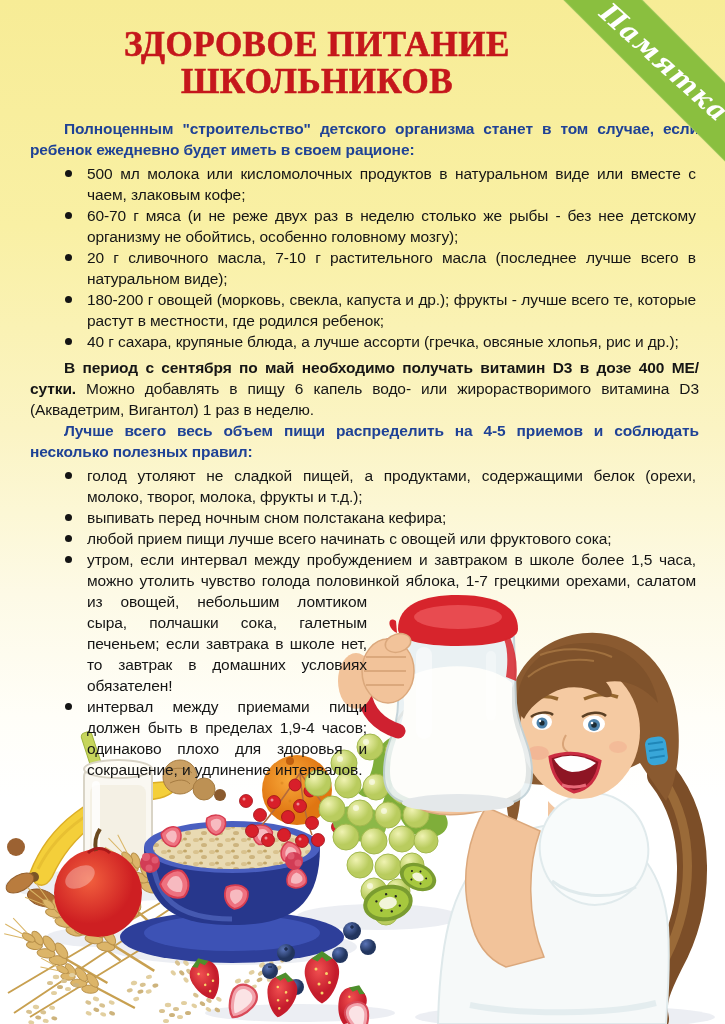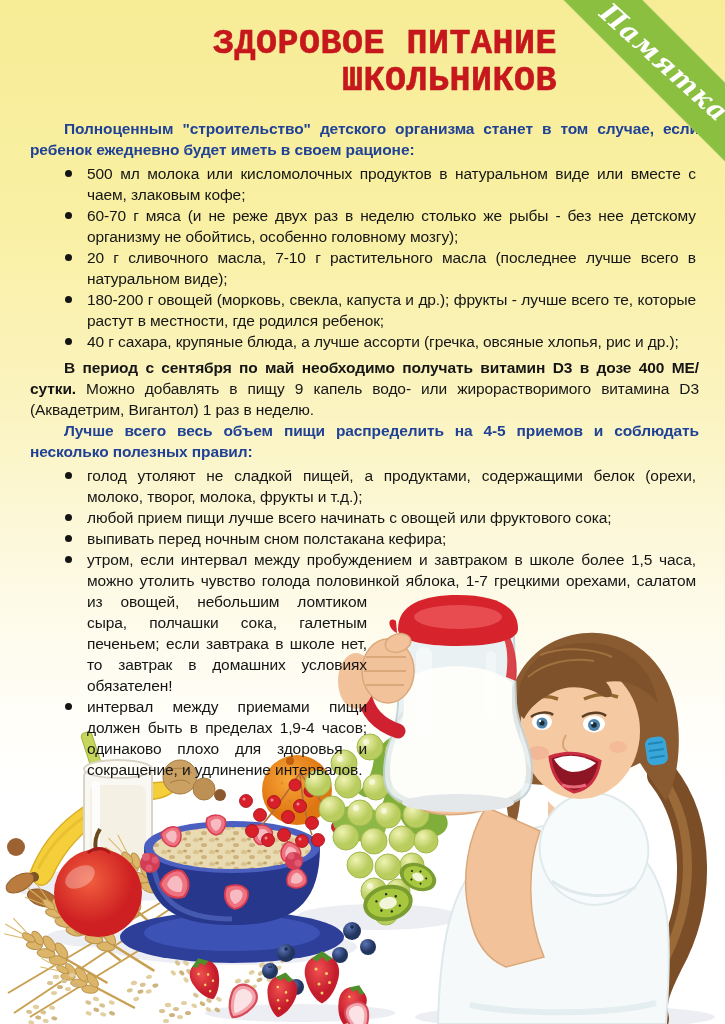--- a/index.html
+++ b/index.html
@@ -12,22 +12,22 @@
     position:absolute;left:500px;top:34px;width:330px;height:56px;
     background:#8abf3f;transform:rotate(45deg);z-index:5;
     display:flex;align-items:center;justify-content:center;
     box-shadow:0 0 0 1px rgba(255,255,255,.15) inset;
   }
   .ribbon span{
     color:#ffffff;font-family:"DejaVu Serif",serif;font-style:italic;font-weight:bold;
     font-size:27px;transform:rotate(-3deg);letter-spacing:1px;
   }
   .title{
-    margin:26px auto 0;width:480px;margin-left:77px;text-align:right;
-    font-family:Liberation Mono, monospace;font-weight:bold;
+    margin:26px auto 0;width:480px;margin-left:77px;text-align:center;
+    font-family:Liberation Serif, serif;font-weight:bold;
     font-size:35px;line-height:37px;color:#c5171c;letter-spacing:.5px;
     -webkit-text-stroke:.6px #c5171c;position:relative;z-index:2;
   }
   .content{position:relative;z-index:2;padding:0 26px 0 30px;font-size:15.5px;line-height:21px;color:#151515;letter-spacing:-.1px;}
   .para{margin:0;text-indent:34px;text-align:justify;}
   .blue{color:#1f4296;font-weight:bold;}
   .intro{margin-top:18px;}
   .d3para{margin-top:5px;}
   .d3para b{font-weight:bold;}
   ul.blist{margin:3px;padding:0 0 0 54px;list-style:none;}
@@ -54,31 +54,31 @@
     <p class="para blue intro">Полноценным "строительство" детского организма станет в том случае, если ребенок ежедневно будет иметь в своем рационе:</p>
 
     <ul class="blist">
       <li>500 мл молока или кисломолочных продуктов в натуральном виде или вместе с чаем, злаковым кофе;</li>
       <li>60-70 г мяса (и не реже двух раз в неделю столько же рыбы - без нее детскому организму не обойтись, особенно головному мозгу);</li>
       <li>20 г сливочного масла, 7-10 г растительного масла (последнее лучше всего в натуральном виде);</li>
       <li>180-200 г овощей (морковь, свекла, капуста и др.); фрукты - лучше всего те, которые растут в местности, где родился ребенок;</li>
       <li>40 г сахара, крупяные блюда, а лучше ассорти (гречка, овсяные хлопья, рис и др.);</li>
     </ul>
 
-    <p class="para d3para"><b>В период с сентября по май необходимо получать витамин D3 в дозе 400 МЕ/сутки.</b><span> Можно добавлять в пищу 9 капель водо- или жирорастворимого витамина D3 (Аквадетрим, Вигантол) 1 раз в неделю.</span></p>
+    <p class="para d3para"><b>В период с сентября по май необходимо получать витамин D3 в дозе 400 МЕ/сутки.</b><span> Можно добавлять в пищу 6 капель водо- или жирорастворимого витамина D3 (Аквадетрим, Вигантол) 1 раз в неделю.</span></p>
 
     <p class="para blue">Лучше всего весь объем пищи распределить на 4-5 приемов и соблюдать несколько полезных правил:</p>
 
     <div class="fspacer1"></div>
     <div class="fspacer2"></div>
 
     <ul class="blist">
       <li>голод утоляют не сладкой пищей, а продуктами, содержащими белок (орехи, молоко, творог, молока, фрукты и т.д.);</li>
+      <li>выпивать перед ночным сном полстакана кефира;</li>
       <li>любой прием пищи лучше всего начинать с овощей или фруктового сока;</li>
-      <li>выпивать перед ночным сном полстакана кефира;</li>
       <li>утром, если интервал между пробуждением и завтраком в школе более 1,5 часа, можно утолить чувство голода половинкой яблока, 1-7 грецкими орехами, салатом из овощей, небольшим ломтиком сыра, полчашки сока, галетным печеньем; если завтрака в школе нет, то завтрак в домашних условиях обязателен!</li>
       <li>интервал между приемами пищи должен быть в пределах 1,9-4 часов; одинаково плохо для здоровья и сокращение, и удлинение интервалов.</li>
     </ul>
   </div>
 
   <svg class="photo" viewBox="0 0 725 439">
     <defs>
       <radialGradient id="gApple" cx="40%" cy="35%">
           <stop offset="0%" stop-color="#f2603e"></stop>
           <stop offset="100%" stop-color="#ce1f22"></stop>

